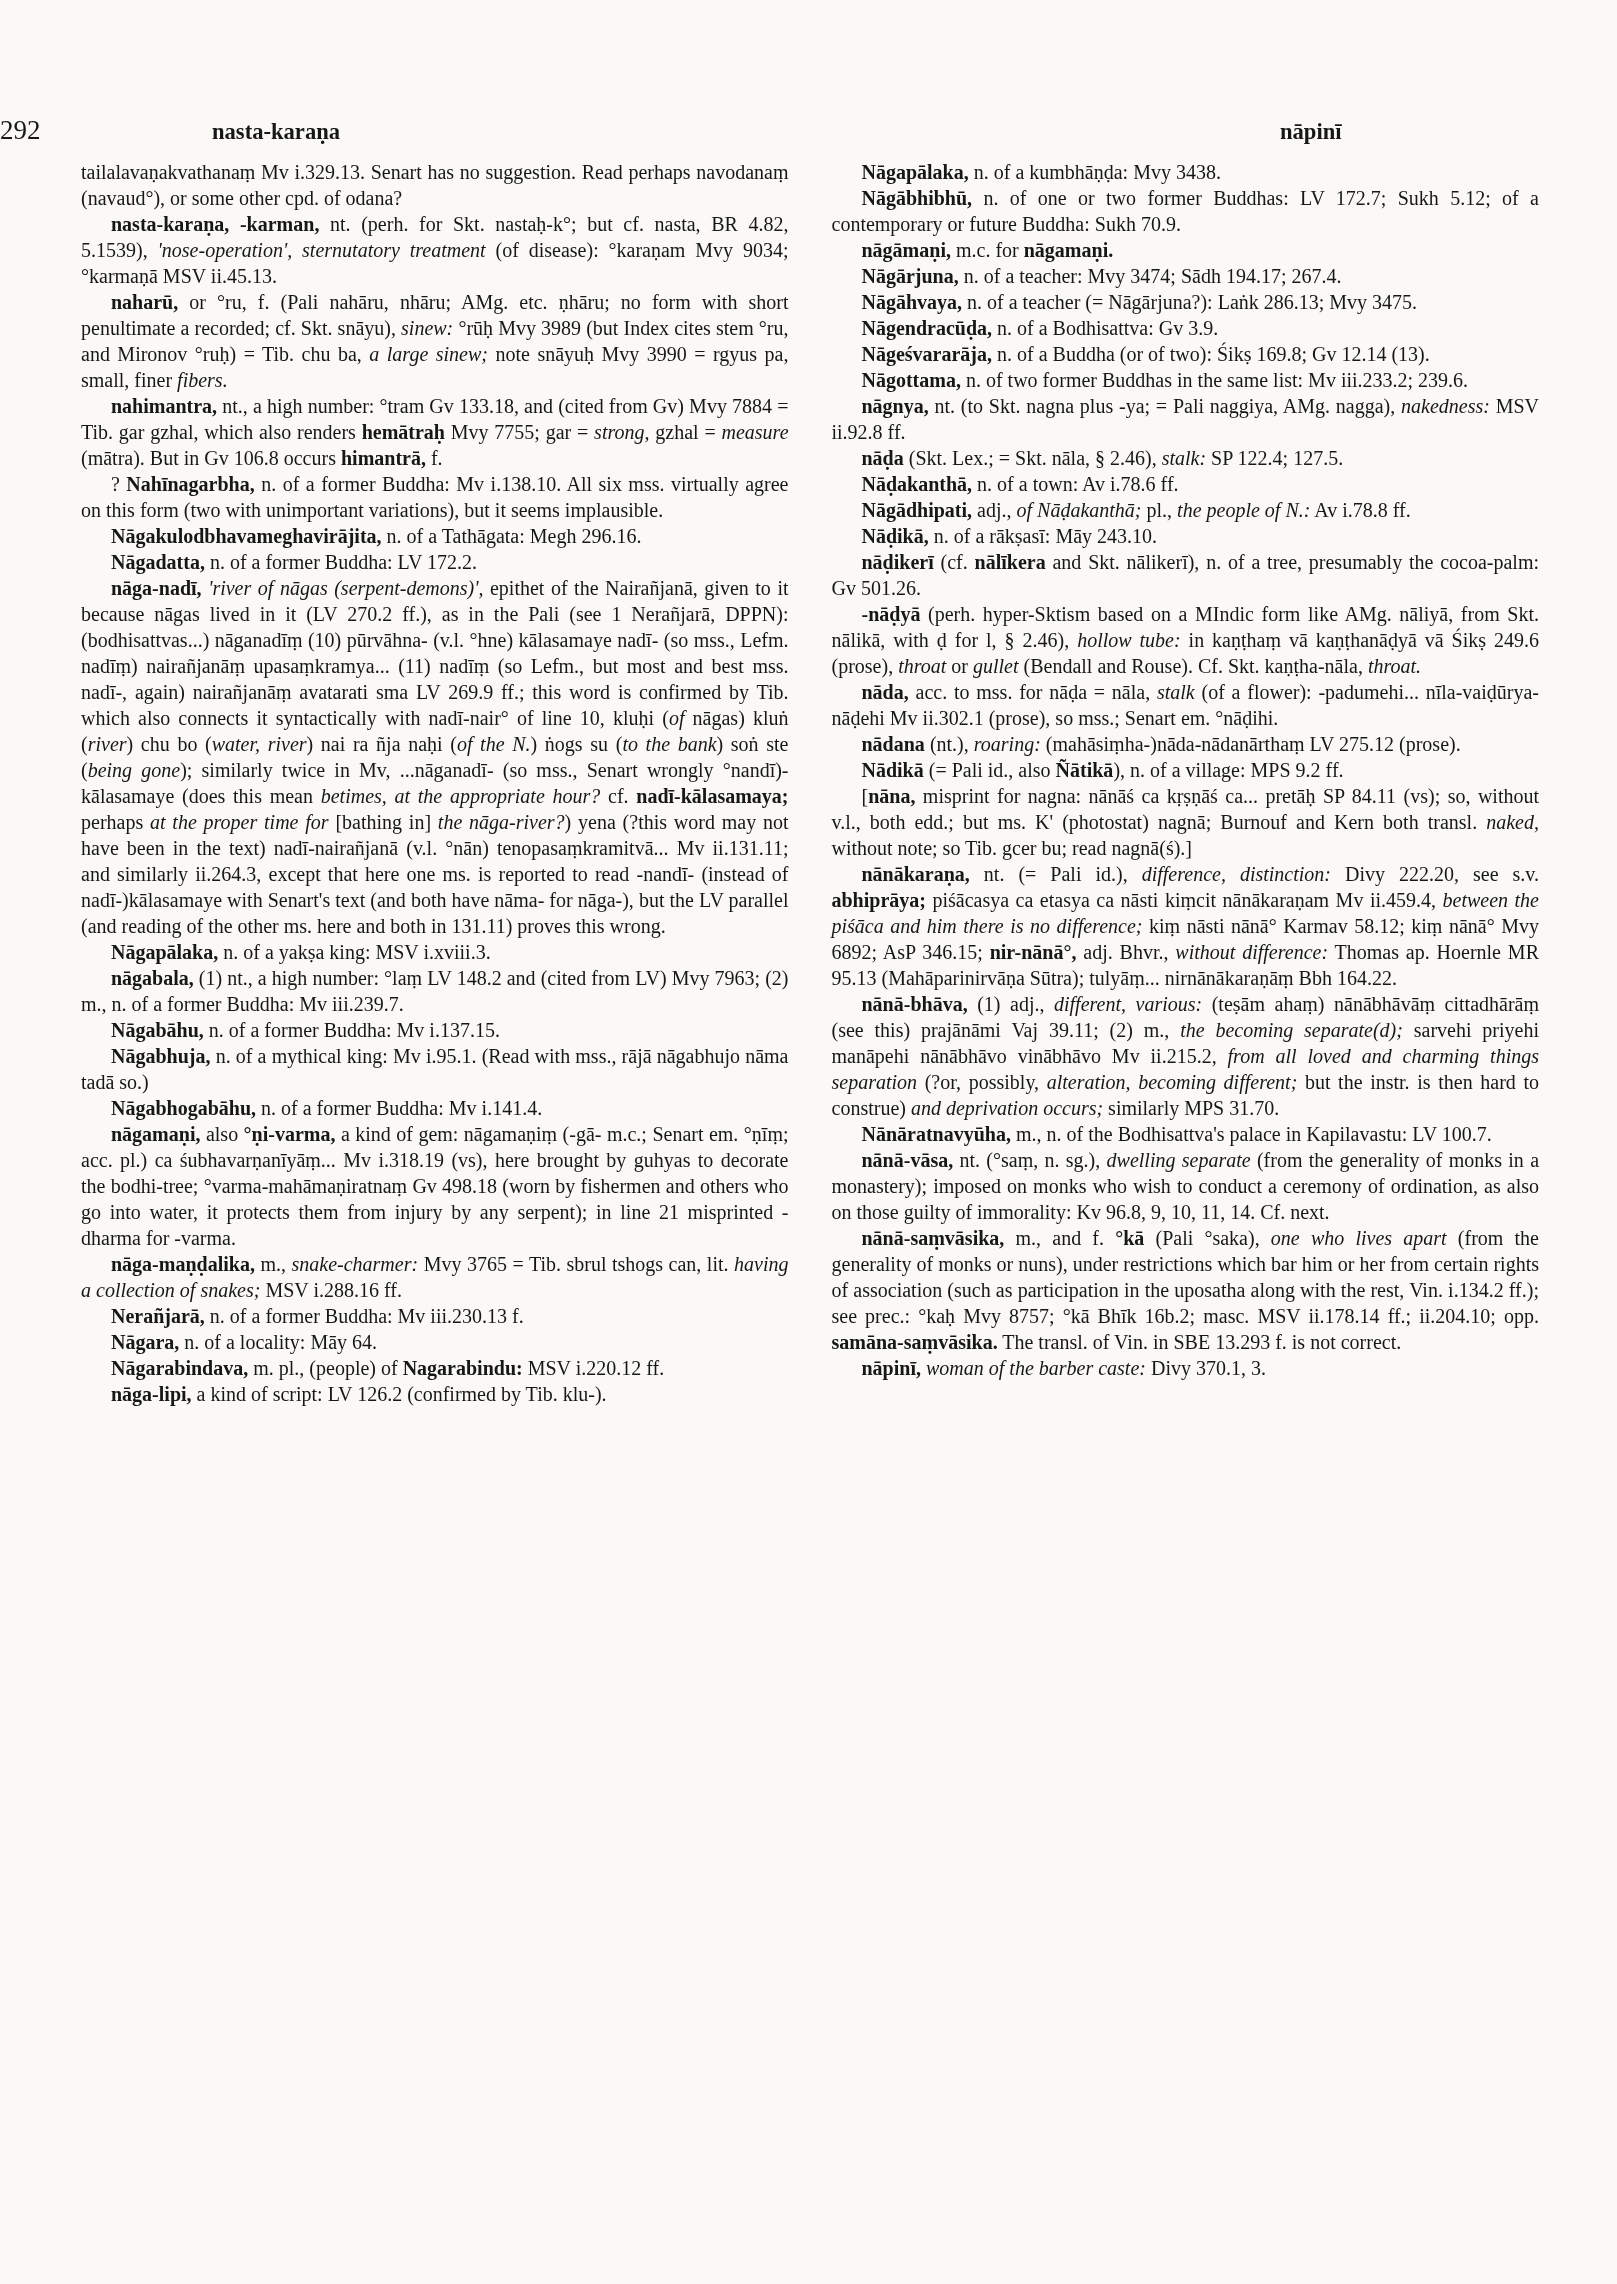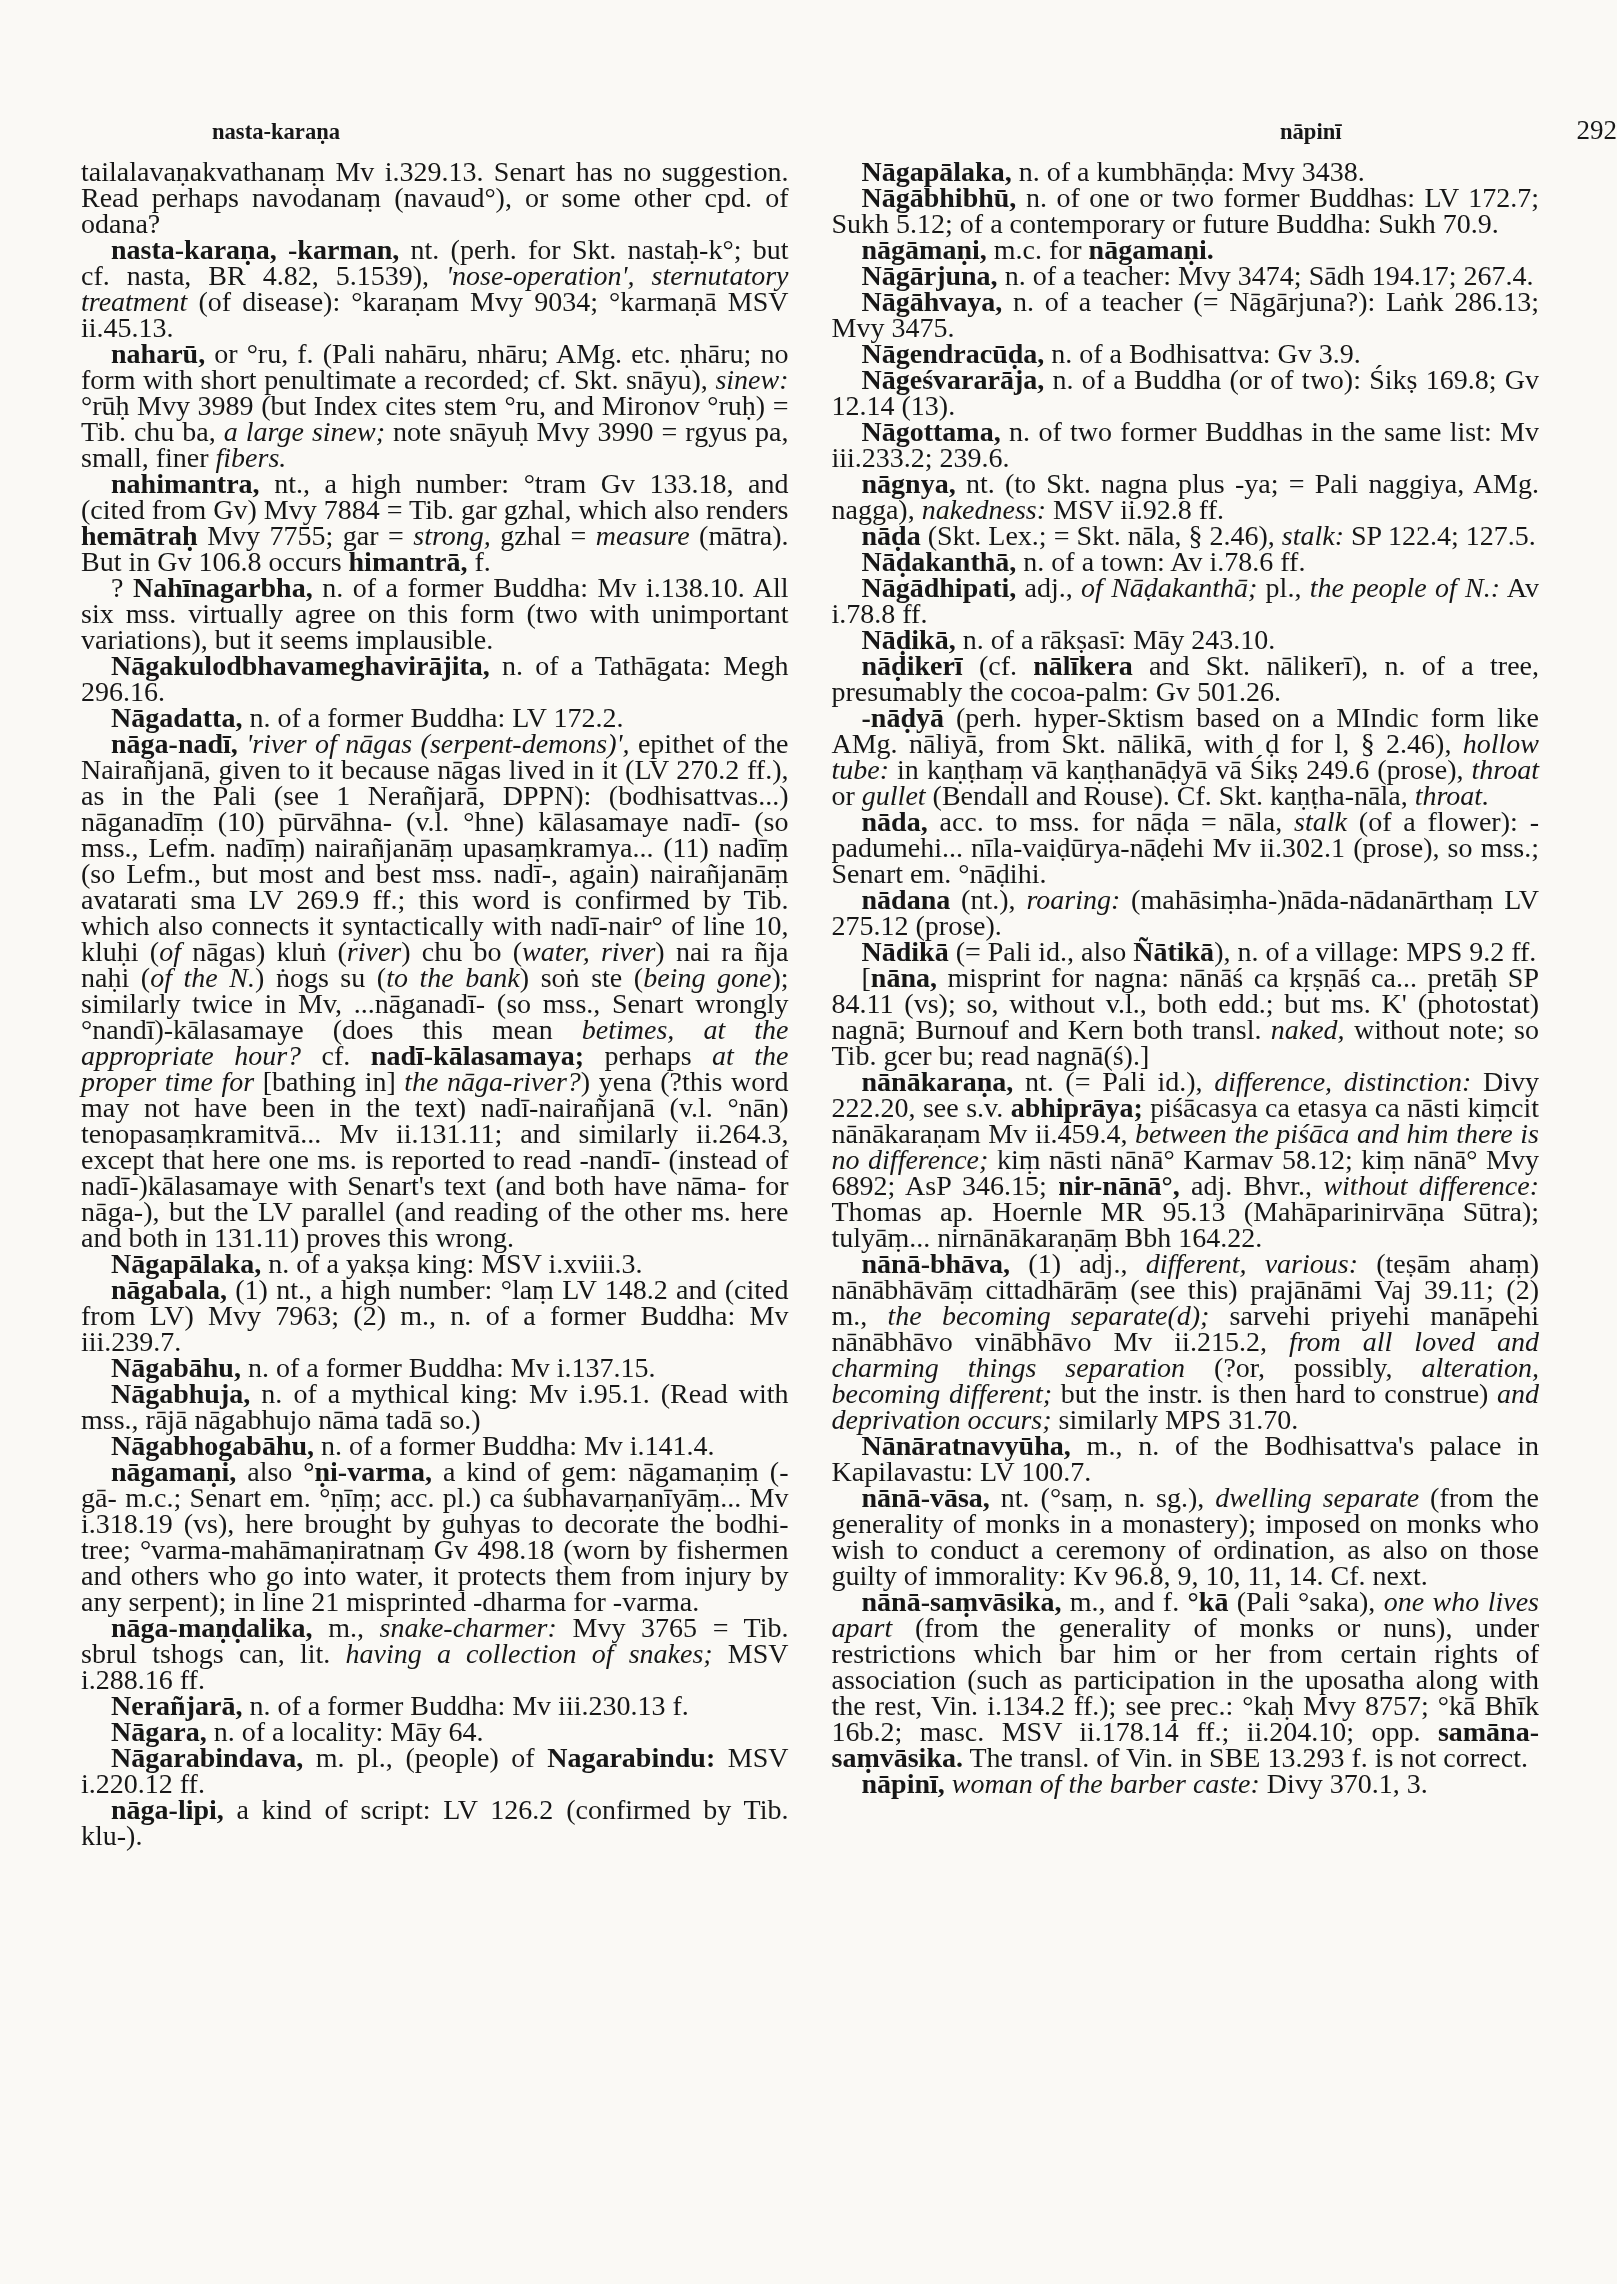--- a/index.html
+++ b/index.html
@@ -16,31 +16,31 @@
     position: relative;
     margin-top: 119px;
     height: 35px;
     font-size: 22.6px;
   }
   .guide-word { position: absolute; top: 0; font-weight: bold; white-space: nowrap; }
   .guide-word.left { left: 212px; }
   .guide-word.right { left: 1280px; text-align: center; }
   .page-number {
     position: absolute; top: -4.5px; left: 0; width: 100%;
-    text-align: right; font-size: 27px;
+    text-align: left; font-size: 27px;
   }
   .columns {
     display: flex;
     gap: 43px;
     padding: 4.5px 78px 0 81px;
     box-sizing: border-box;
   }
   .column {
     flex: 1 1 0;
-    font-size: 28px;
+    font-size: 20px;
     line-height: 26px;
     text-align: justify;
   }
   .entry { margin: 0; text-indent: 30px; }
   .entry.no-indent { text-indent: 0; }
   .b { font-weight: bold; }
   .i { font-style: italic; }
 </style>
 </head>
 <body>

